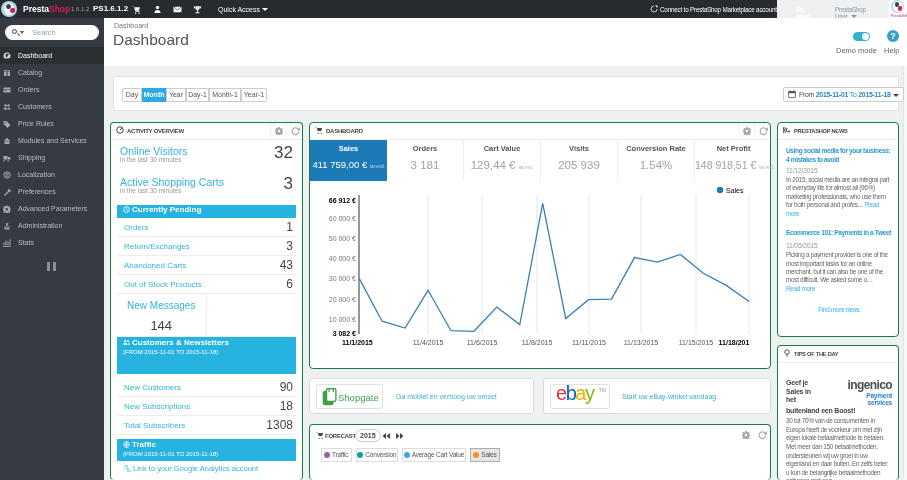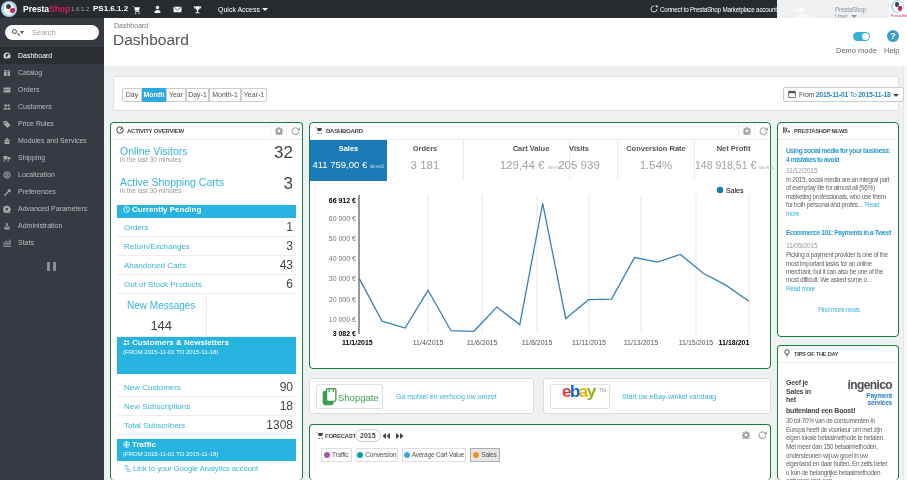--- a/index.html
+++ b/index.html
@@ -365,21 +365,21 @@
       </span>
   </div>
   <div class="stat" id="stat-sales" style="left:0;width:77px;">
       <div class="lab">Sales</div>
       <div class="val" style="font-size:9.5px;">411 759,00 € <span class="tax">tax excl.</span></div>
     </div>
   <div class="stat" style="left:77px;width:77px;">
       <div class="lab">Orders</div>
       <div class="val">3 181</div>
     </div>
-  <div class="stat" style="left:154px;width:77px;margin-left:29px;">
+  <div class="stat" style="left:154px;width:77px;">
       <div class="lab">Cart Value</div>
       <div class="val">129,44 € <span class="tax">tax excl.</span></div>
     </div>
   <div class="stat" style="left:231px;width:77px;">
       <div class="lab">Visits</div>
       <div class="val">205 939</div>
     </div>
   <div class="stat" style="left:308px;width:77px;">
       <div class="lab">Conversion Rate</div>
       <div class="val">1.54%</div>
@@ -435,21 +435,21 @@
         <rect x="2" y="3" width="13" height="17" rx="3" fill="#3f9f48"></rect>
         <rect x="6.5" y="0.5" width="11" height="15" rx="2" fill="#fff" stroke="#3f9f48" stroke-width="1.6"></rect>
         <path d="M9.5 4.5v-2a2.5 2.5 0 0 1 5 0v2" fill="none" stroke="#3f9f48" stroke-width="1.4"></path>
       </svg>
     <span style="position:absolute;left:21px;top:6.5px;font-size:9.5px;color:#44a14d;text-align:right;">Shopgate</span>
   </div>
   <div class="adlink" style="left:86px;top:14px;">Ga mobiel en verhoog uw omzet</div>
 </div>
 <div class="ad" style="left:543px;top:378px;width:228px;">
   <div class="logobox" style="width:60px;">
-    <span style="position:absolute;left:11px;top:-3px;font-size:17px;font-weight:bold;letter-spacing:-1.5px;"><span style="color:#e53238">e</span><span style="color:#0064d2">b</span><span style="color:#f5af02">a</span><span style="color:#86b817">y</span></span>
+    <span style="position:absolute;left:5px;top:-3px;font-size:20px;font-weight:normal;letter-spacing:-1.5px;"><span style="color:#e53238">e</span><span style="color:#0064d2">b</span><span style="color:#f5af02">a</span><span style="color:#86b817">y</span></span>
     <span style="position:absolute;right:3px;top:2px;font-size:5px;color:#999;">TM</span>
   </div>
   <div class="adlink" style="left:78px;top:14px;">Start uw eBay-winkel vandaag</div>
 </div>
 
 <div id="forecast" class="panel">
   <div class="phead">
       <span class="pt" style="left:6px;"><svg style="width:8px;height:8px;vertical-align:-1px;margin-right:1px" viewBox="0 0 16 16">
           <path fill="#444" d="M1 2h2l1 2h10l-1.6 6H5.4L4 4 3 3H1zM6.5 13.5a1.2 1.2 0 1 0 0 2.4 1.2 1.2 0 0 0 0-2.4zm6 0a1.2 1.2 0 1 0 0 2.4 1.2 1.2 0 0 0 0-2.4z"></path>
         </svg><span>FORECAST</span></span>

